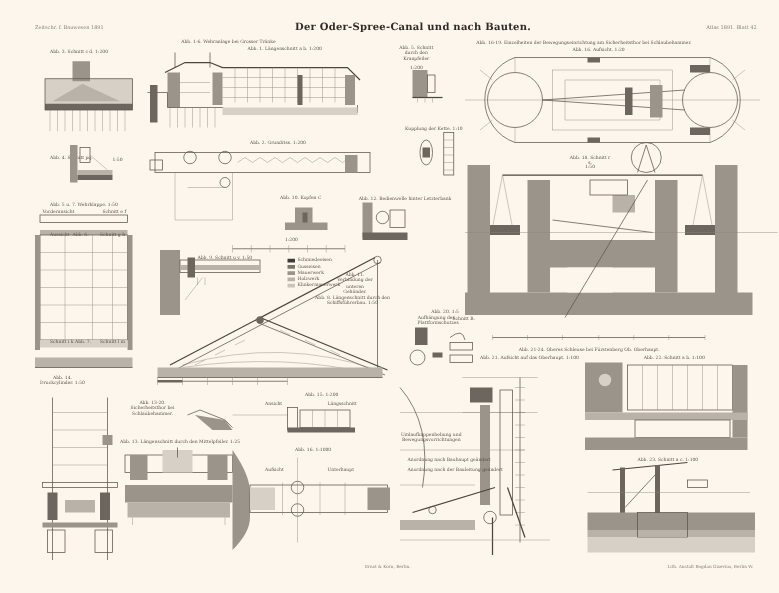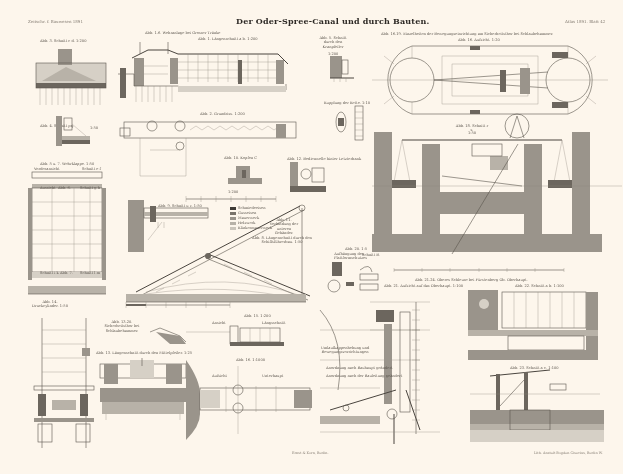--- a/index.html
+++ b/index.html
@@ -16,21 +16,21 @@
   .thin{stroke:#8d867c;stroke-width:0.35;fill:none;}
   .hatch{fill:#9a948b;}
   .dark{fill:#6c665e;}
   .mid{fill:#b8b2a8;}
   .lite{fill:#d6d0c6;}
 </style>
 </head>
 <body>
 
 <div class="abs hdr" style="left:28px;top:19px;">Zeitschr. f. Bauwesen 1891</div>
-<div class="abs title" style="left:236px;top:16px;">Der Oder-Spree-Canal und durch Bauten.</div>
+<div class="abs title" style="left:236px;top:16px;">Der Oder-Spree-Canal und nach Bauten.</div>
 <div class="abs hdr" style="left:565px;top:19px;">Atlas 1891. Blatt 42</div>
 
 <div class="abs cap" style="left:40px;top:39px;">Abb. 3. Schnitt c d. 1:200</div>
 <svg style="left:36px;top:45px;" width="70" height="62">
   <rect x="0" y="18" width="70" height="22" class="lite"></rect>
   <rect x="22" y="4" width="14" height="16" class="hatch"></rect>
   <polygon points="6,36 30,22 60,36" class="mid"></polygon>
   <rect x="0" y="38" width="70" height="5" class="dark"></rect>
   <g class="thin">
       <line x1="4" y1="43" x2="4" y2="60"></line>

